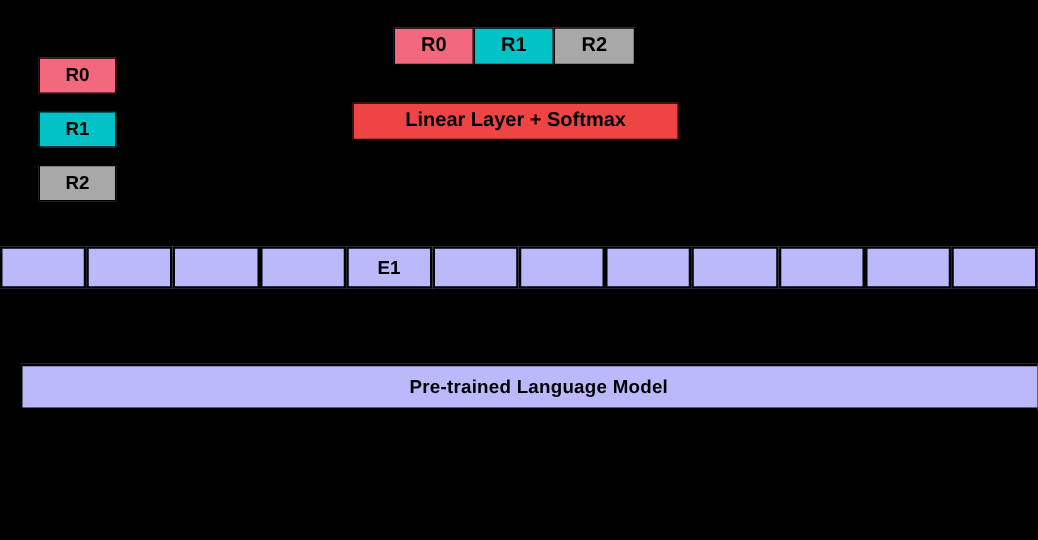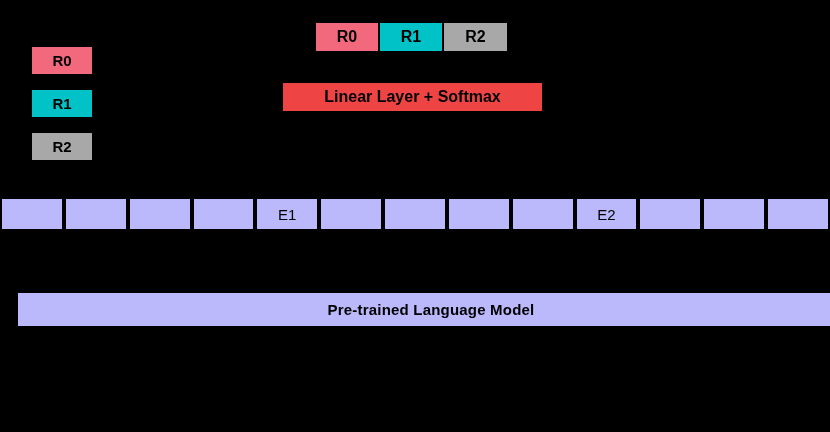--- a/index.html
+++ b/index.html
@@ -91,21 +91,21 @@
     position: relative;
     box-sizing: border-box;
     flex: 1 1 0;
     height: 34px;
     background: #BBB8FB;
     border: 2px solid #000000;
     display: flex;
     align-items: center;
     justify-content: center;
     font-size: 15px;
-    font-weight: normal;
+    font-weight: bold;
     color: #000000;
     white-space: nowrap;
   }
 
   
   #plm-bar {
     left: 16px;
     top: 271px;
     width: 830px;
     height: 37px;
@@ -135,21 +135,20 @@
   <div id="token-row">
     <div class="cell"></div>
     <div class="cell"></div>
     <div class="cell"></div>
     <div class="cell"></div>
     <div class="cell">E1</div>
     <div class="cell"></div>
     <div class="cell"></div>
     <div class="cell"></div>
     <div class="cell"></div>
-    <div class="cell">E2</div>
     <div class="cell"></div>
     <div class="cell"></div>
     <div class="cell"></div>
   </div>
 
   <div class="blk" id="plm-bar" style="background-color: rgb(187, 184, 251);">Pre-trained Language Model</div>
 
 </div>
 
 </body></html>

